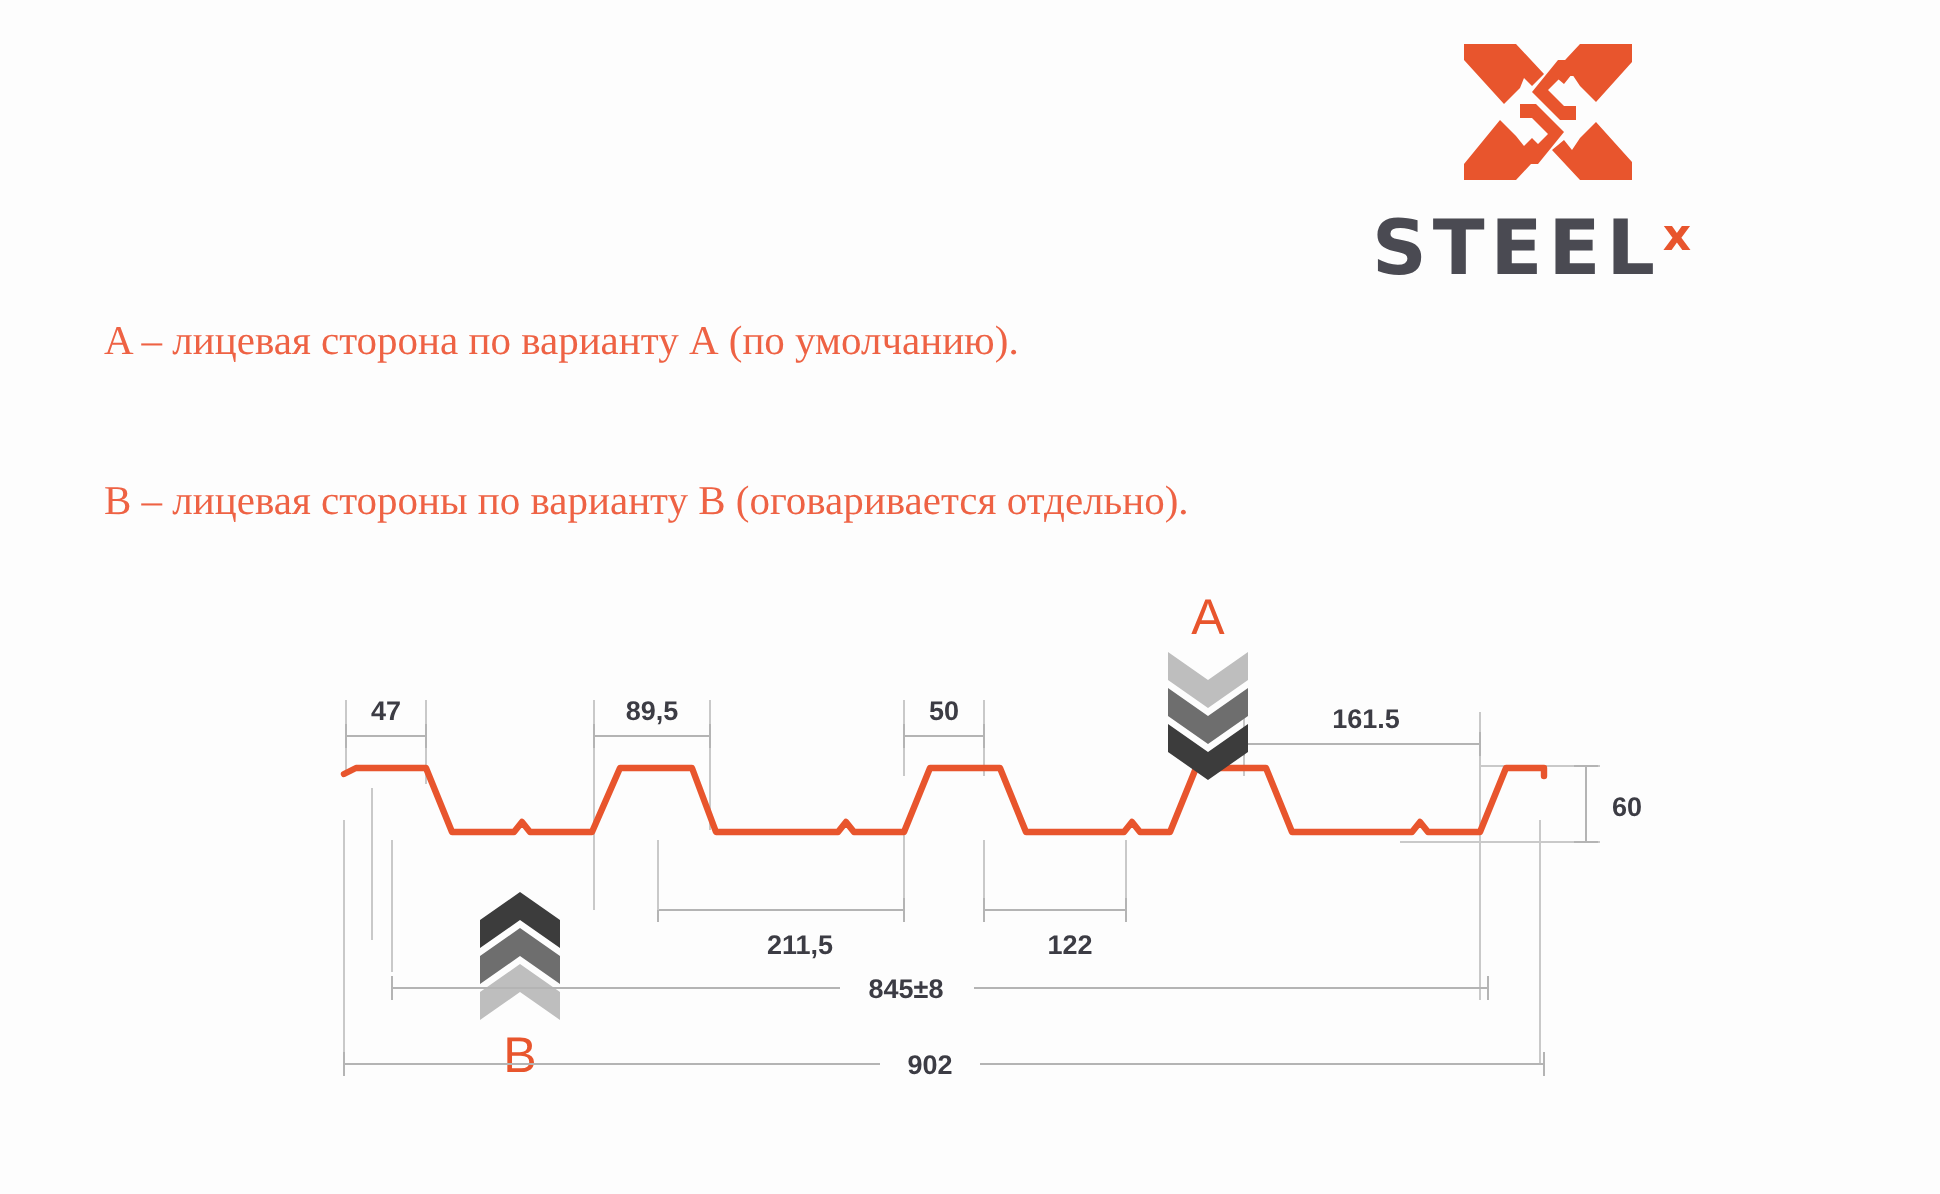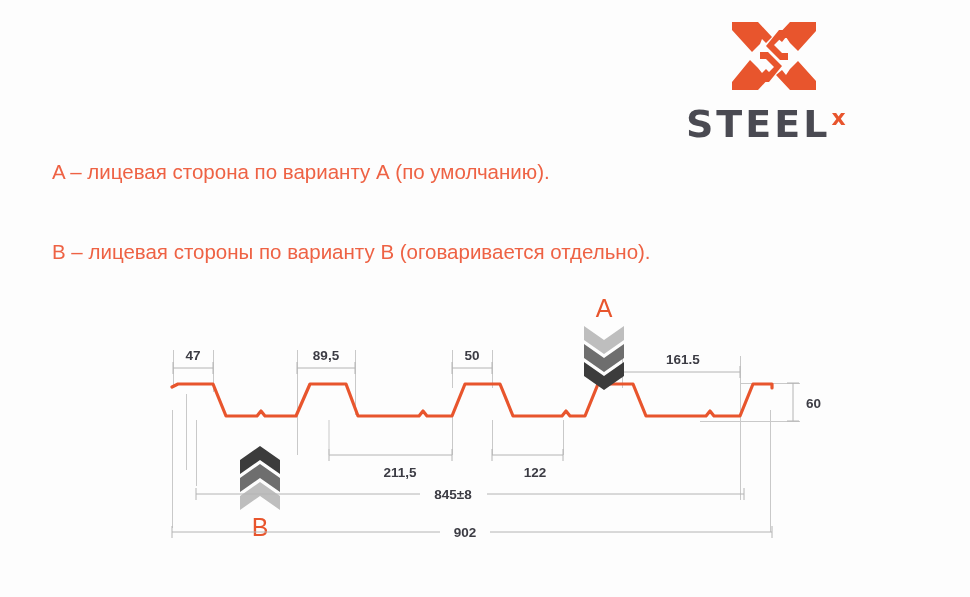--- a/index.html
+++ b/index.html
@@ -57,21 +57,21 @@
     position: relative;
     top: -12px;
     left: 1px;
   }
 
   
   .legend-line {
     position: absolute;
     left: 52px;
     color: #EE6244;
-    font-family: Liberation Sans, sans-serif;
+    font-family: Liberation Serif, serif;
     font-size: 20.5px;
     font-weight: normal;
     white-space: nowrap;
   }
   #legend-a { top: 160px; }
   #legend-b { top: 216px; margin-top: 24px; }
 
   
   #drawing {
     position: absolute;

